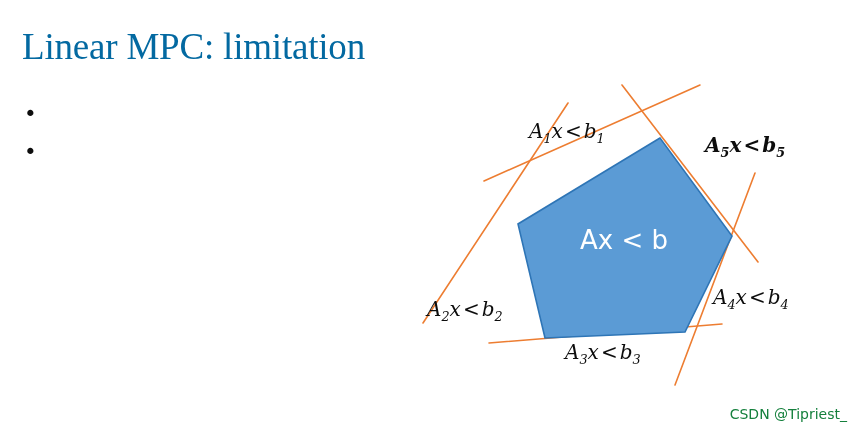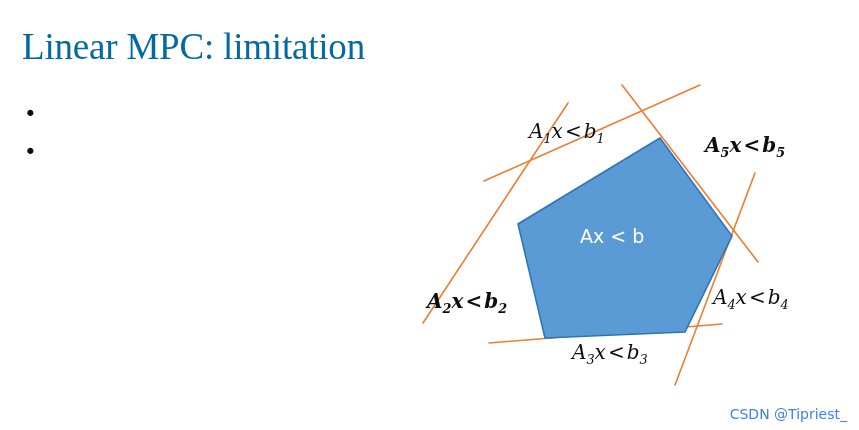--- a/index.html
+++ b/index.html
@@ -87,42 +87,42 @@
   .constraint-label sub {
     font-size: 0.64em;
     font-style: italic;
   }
   .constraint-label .op {
     font-style: normal;
     padding: 0 2px;
   }
   #label-a1 { left: 119px; top: 64px; }
   #label-a5 { left: 295px; top: 78px; font-weight: bold; }
-  #label-a2 { left: 17px; top: 234px; font-weight: bold; }
+  #label-a2 { left: 17px; top: 242px; }
   #label-a4 { left: 303px; top: 230px; }
-  #label-a3 { left: 162px; top: 285px; }
+  #label-a3 { left: 155px; top: 285px; }
 
   #region-label {
     position: absolute;
     left: 170px;
     top: 170px;
     font-family: "DejaVu Sans", "Liberation Sans", sans-serif;
-    font-size: 19px;
+    font-size: 26px;
     color: #ffffff;
     white-space: nowrap;
   }
 
   
   #watermark {
     position: absolute;
     right: 12px;
     bottom: 8px;
     font-family: "DejaVu Sans", "Liberation Sans", sans-serif;
     font-size: 14px;
-    color: #3b82f6;
+    color: #15803d;
     white-space: nowrap;
     user-select: none;
     text-align: right;
   }
 </style>
 </head>
 <body>
 
 <div id="slide">
 

